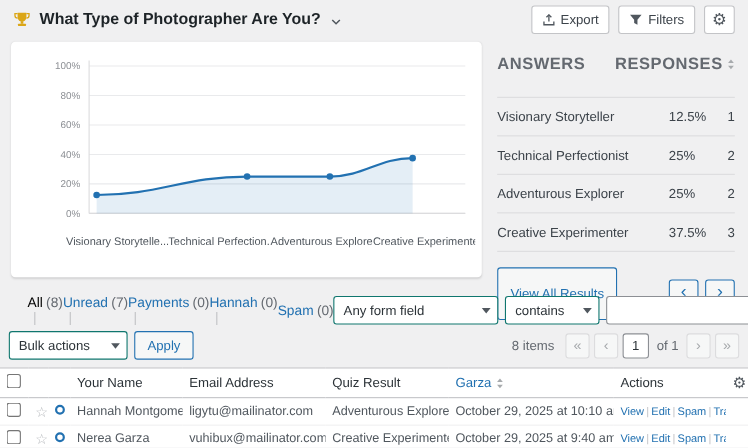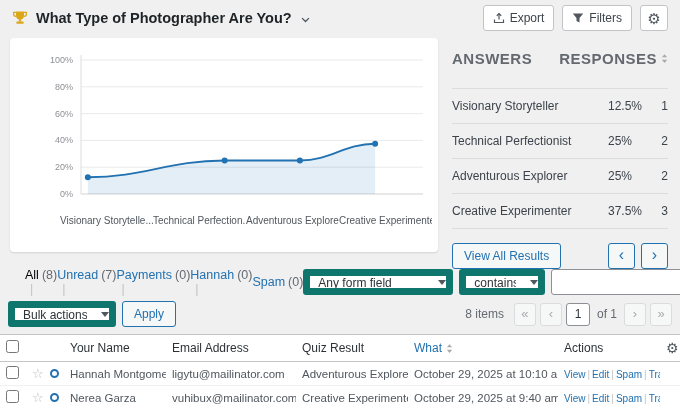--- a/index.html
+++ b/index.html
@@ -29,38 +29,38 @@
   .answers-head { display:flex; align-items:center; padding:4px 0 21px; border-bottom:1px solid #dcdcde;
                   font-size:15px; font-weight:700; letter-spacing:.5px; color:#646970; }
   .answers-head .right-group { margin-left:auto; display:flex; align-items:center; gap:4px; cursor:pointer; }
   .answer-row { display:flex; align-items:center; padding:10px 0; border-bottom:1px solid #dcdcde;
                 font-size:12px; color:#3c434a; }
   .answer-name { flex:1; }
   .answer-pct { width:48px; }
   .answer-count { width:12px; text-align:right; }
   .answers-footer { display:flex; align-items:center; justify-content:space-between; margin-top:14px; }
   .view-all-btn { border:1px solid #2271b1; color:#2271b1; background:#f6f7f7; font-size:12px;
-                  padding:5px 11px; border-radius:3px; cursor:pointer; font-family:inherit; }
+                  padding:16px 11px; border-radius:3px; cursor:pointer; font-family:inherit; }
   .pager { display:flex; gap:6px; }
   .pager-btn { width:27px; height:26px; border:1px solid #2271b1; color:#2271b1; background:#f6f7f7;
                border-radius:3px; font-size:16px; display:inline-flex; align-items:center; justify-content:center;
                cursor:pointer; font-family:inherit; padding:0 0 2px; }
 
   
   .bottom-section { margin-top:16px; }
   .views-row { display:flex; align-items:center; justify-content:space-between; padding:0 8px; height:28px;margin-left:17px; }
   .views { font-size:12.5px; display:flex; align-items:center; }
   .view-item:not(:last-child)::after { content:"|"; color:#c3c4c7; margin:0 5px; }
   .view-link { color:#2271b1; cursor:pointer; text-decoration:none; }
   .view-link.current { color:#000; }
   .view-count { color:#646970; margin-left:3px; }
 
   .search-controls { display:flex; align-items:center; gap:6px; }
   .select-wrap { position:relative; display:inline-flex; align-items:center; }
-  select { appearance:none; -webkit-appearance:none; border:7px solid #0f766e; border-radius:3px;
+  select { appearance:none; -webkit-appearance:none; border:1px solid #0f766e; border-radius:3px;
            background:#fff; font-size:12px; color:#2c3338; padding:0 22px 0 8px; height:26px;
            font-family:inherit; cursor:pointer; }
   .sel-chevron { position:absolute; right:7px; top:50%; margin-top:-2px; width:0; height:0;
                  border:4px solid transparent; border-top:5px solid #50575e; pointer-events:none; }
   .field-select { width:150px; }
   .cond-select { width:86px; }
   .bulk-select { width:108px; }
   .search-input { border:1px solid #8c8f94; border-radius:3px; height:26px; width:132px; font-size:12px;
                   padding:0 6px; background:#fff; font-family:inherit; }
   .blue-btn { border:1px solid #2271b1; color:#2271b1; background:#f6f7f7; border-radius:3px; height:26px;
@@ -294,21 +294,21 @@
       <thead>
         <tr>
           <th class="col-cb"><input type="checkbox" style=""></th>
           <th class="col-star"></th>
           <th class="col-circle"></th>
           <th class="col-name">Your Name</th>
           <th class="col-email">Email Address</th>
           <th class="col-result">Quiz Result</th>
           <th class="col-date">
             <a class="date-sort">
-              <span>What</span>
+              <span>Garza</span>
               <span style="display:inline-flex;">
                 <svg width="7" height="11" viewBox="0 0 8 12">
                     <path d="M4 1l3 3.5H1z" fill="#a7aaad"></path>
                     <path d="M4 11L1 7.5h6z" fill="#a7aaad"></path>
                   </svg>
               </span>
             </a>
           </th>
           <th class="col-actions">Actions</th>
           <th class="col-gear"><span class="gear-small">⚙</span></th>

